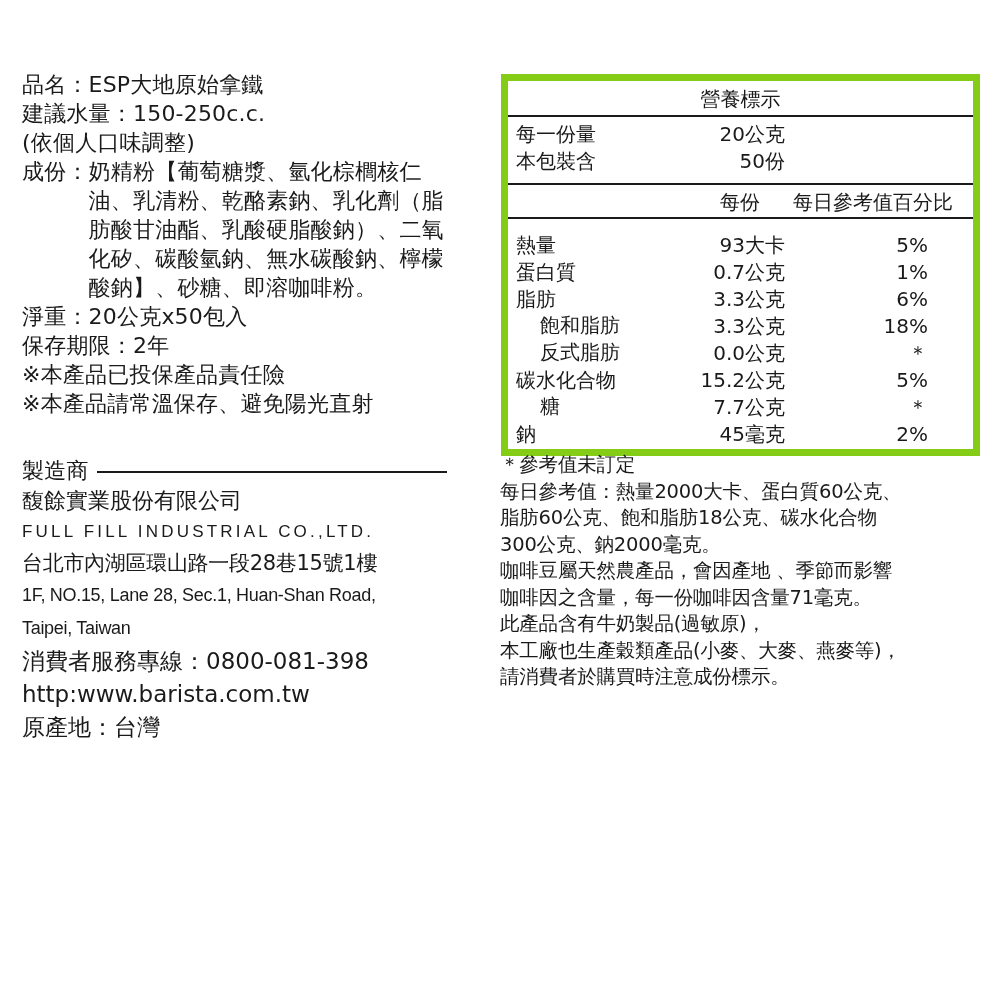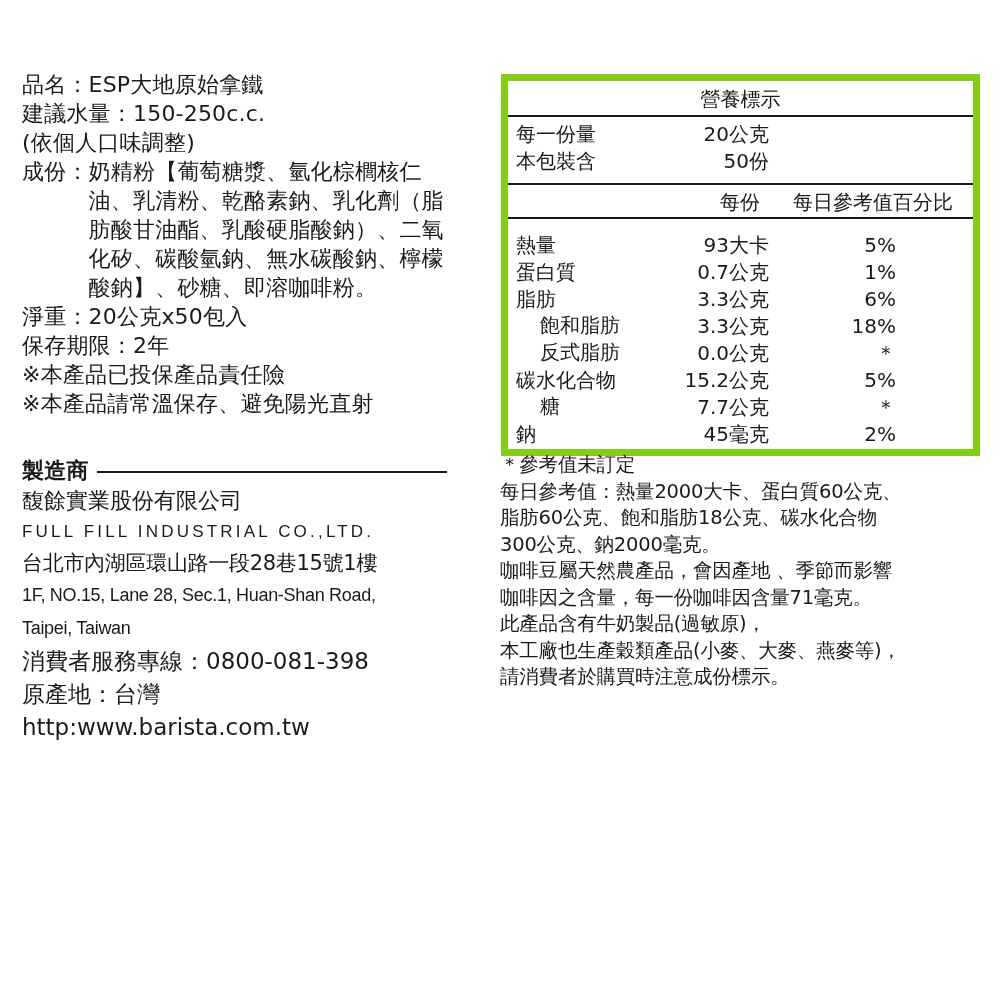--- a/index.html
+++ b/index.html
@@ -6,35 +6,35 @@
     body {
       width: 1000px; height: 1000px; position: relative; overflow: hidden;
       font-family: "DejaVu Sans", "Liberation Sans", sans-serif;
       color: #1a1a1a;
     }
     .left { position: absolute; left: 22px; top: 70px; width: 470px; }
     .line { font-size: 22px; line-height: 29px; white-space: nowrap; letter-spacing: 0.2px; }
     .ingr { display: flex; }
     .ingr .lbl { white-space: nowrap; }
     .ingr .txt { font-size: 22px; line-height: 29px; width: 372px; white-space: normal; word-break: break-all; }
-    .mfr-head { display: flex; align-items: center; margin-top: 38px; font-weight: bold; }
+    .mfr-head { display: flex; align-items: center; margin-top: 38px; }
     .mfr-head .rule { flex: 0 0 auto; width: 350px; height: 2px; background: #1a1a1a; margin-left: 8px; margin-top: 2px; }
     .company { font-size: 22px; line-height: 32px; }
     .company-en { font-size: 17px; line-height: 30px; letter-spacing: 3.2px; font-family: "Liberation Sans", sans-serif; }
     .addr-zh { font-size: 21px; line-height: 32px; white-space: nowrap; letter-spacing: -0.3px; }
     .addr-en { font-size: 18px; line-height: 33px; font-family: "Liberation Sans", sans-serif; letter-spacing: -0.3px; }
     .big { font-size: 23px; line-height: 33px; white-space: nowrap; }
 
     .table {
       position: absolute; left: 501px; top: 74px; width: 465px; height: 368px;
       border: 7px solid #84cc16; box-sizing: content-box;
     }
     .t-title { height: 34px; border-bottom: 2px solid #1a1a1a; text-align: center; font-size: 20px; line-height: 36px; }
     .t-serving { height: 66px; border-bottom: 2px solid #1a1a1a; padding-top: 4px; box-sizing: border-box; height: 68px; }
-    .t-row { display: flex; font-size: 20px; line-height: 27px; }
+    .t-row { display: flex; font-size: 20px; line-height: 27px; gap: 16px; }
     .c-name { width: 140px; padding-left: 8px; white-space: nowrap; }
     .c-name.indent { padding-left: 32px; width: 116px; font-family: Liberation Mono, monospace; }
     .c-val { width: 113px; text-align: right; white-space: nowrap; }
     .c-pct { width: 127px; text-align: right; white-space: nowrap; }
     .t-colhead { height: 32px; border-bottom: 2px solid #1a1a1a; display: flex; font-size: 20px; line-height: 34px; }
     .t-colhead .sp { width: 148px; }
     .t-colhead .h1 { width: 113px; text-align: right; }
     .t-colhead .h2 { width: 200px; text-align: right; padding-right: 20px; }
     .t-body { padding-top: 13px; }
 
@@ -70,24 +70,24 @@
     <span class="rule"></span>
   </div>
   <div class="company">馥餘實業股份有限公司</div>
   <div class="company-en">FULL FILL INDUSTRIAL CO.,LTD.</div>
   <div class="addr-zh">台北市內湖區環山路一段28巷15號1樓</div>
   <div class="addr-en">1F, NO.15, Lane 28, Sec.1, Huan-Shan Road,</div>
   <div class="addr-en">Taipei, Taiwan</div>
   <div class="big">
     <span>消費者服務專線：</span><span>0800-081-398</span>
   </div>
+  <div class="big">http:www.barista.com.tw</div>
   <div class="big">
     <span>原產地：</span><span>台灣</span>
   </div>
-  <div class="big">http:www.barista.com.tw</div>
 </div>
 
 <div class="table">
   <div class="t-title">營養標示</div>
   <div class="t-serving">
     <div class="t-row">
       <span class="c-name">每一份量</span>
       <span class="c-val">20公克</span>
     </div>
     <div class="t-row">

